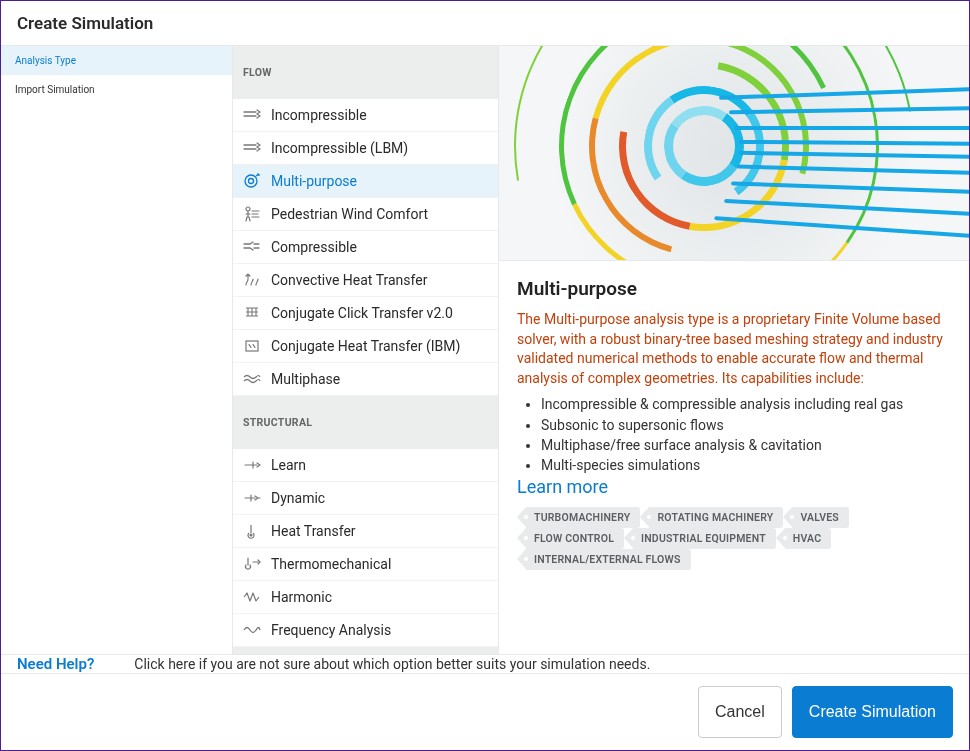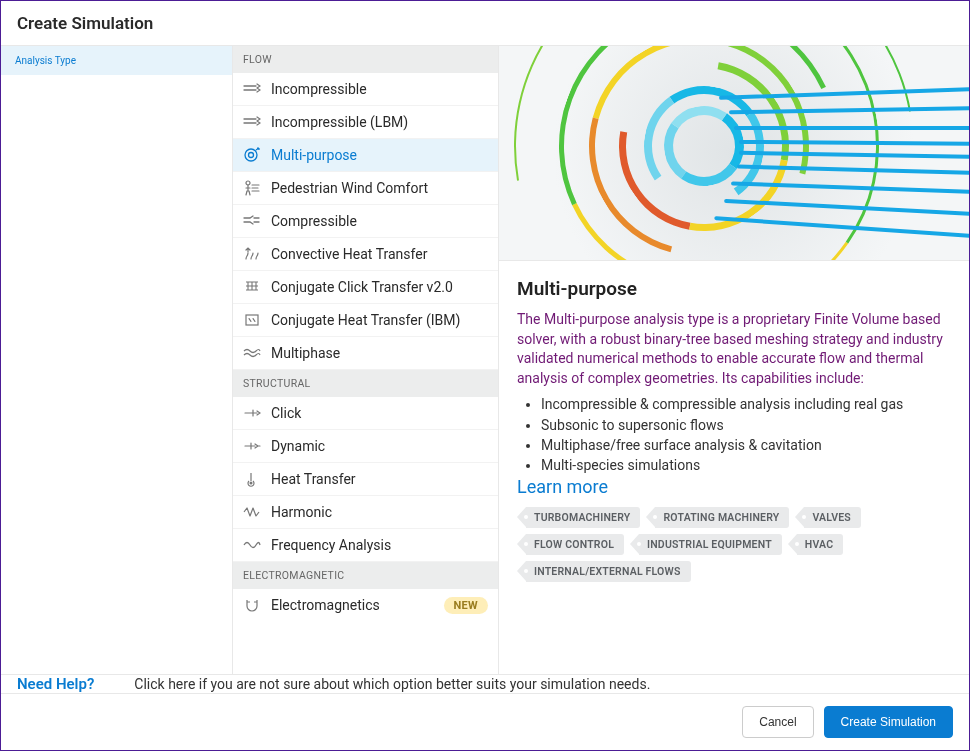--- a/index.html
+++ b/index.html
@@ -47,23 +47,23 @@
 }
 .type-list {
   width: 266px;
   flex-shrink: 0;
   border-right: 1px solid #e8e8e8;
   overflow-y: auto;
   background: #fff;
 }
 .group-header {
   background: #eceded;
-  padding: 7px 10px;
+  padding: 20px 10px;
   font-size: 10.5px;
-  font-weight: 400;
+  font-weight: 700;
   letter-spacing: 0.3px;
   color: #666;
   text-transform: uppercase;
 }
 .type-item {
   display: flex;
   align-items: flex-start;
   padding: 8px 10px;
   cursor: pointer;
   font-size: 14px;
@@ -118,40 +118,40 @@
 }
 .detail-title {
   font-size: 19px;
   font-weight: 600;
   margin-bottom: 10px;
   color: #222;
 }
 .detail-desc {
   font-size: 14px;
   line-height: 1.4;
-  color: #701a75;
+  color: #c2410c;
   margin-bottom: 6px;
 }
 .detail-list {
   list-style: disc;
   padding-left: 24px;
 }
 .detail-list li {
   font-size: 14px;
   line-height: 1.45;
   color: #333;
 }
 .learn-more {
   color: #0a7cd1;
   font-size: 18px;
   cursor: pointer;
   display: inline-block;
   margin-bottom: 10px;
 }
-.tags { display: flex; flex-wrap: wrap; gap: 6px; }
+.tags { display: flex; flex-wrap: wrap; gap: 0; }
 .tag-chip {
   position: relative;
   background: #e9eaeb;
   color: #5b5f63;
   font-size: 10.5px;
   font-weight: 600;
   letter-spacing: 0.2px;
   padding: 4px 10px 4px 8px;
   border-radius: 0 3px 3px 0;
   margin-left: 9px;
@@ -188,23 +188,23 @@
   font-size: 15px;
 }
 .help-text { font-size: 14px; color: #333; }
 .footer {
   display: flex;
   justify-content: flex-end;
   gap: 10px;
   padding: 12px 16px;
 }
 .btn {
-  padding: 8px 16px;
+  padding: 16px 16px;
   border-radius: 4px;
-  font-size: 12px;
+  font-size: 16px;
   cursor: pointer;
   border: 1px solid #ccc;
   background: #fff;
   color: #333;
 }
 .btn.primary {
   background: #0a7cd1;
   border-color: #0a7cd1;
   color: #fff;
   font-weight: 500;
@@ -220,20 +220,21 @@
 </head>
 <body>
 
 <div class="dialog">
   <div class="header">Create Simulation</div>
 
   <div class="main">
 
     <div class="sidebar">
       <div class="sidebar-item active">Analysis Type</div>
+      <div class="sidebar-item">Import Simulation</div>
     </div>
 
     <div class="type-list">
 
       <div class="group-header">FLOW</div>
 
       <div class="type-item">
         <span class="icon">
           <svg width="18" height="14" viewBox="0 0 18 14">
               <path d="M1 4 H13 M1 8 H13 M14 2 L17 4 L14 6 M14 6 L17 8 L14 10" stroke="currentColor" stroke-width="1.3" fill="none" stroke-linecap="round"></path>
@@ -319,21 +320,21 @@
       </div>
 
       <div class="group-header">STRUCTURAL</div>
 
       <div class="type-item">
         <span class="icon">
           <svg width="18" height="14" viewBox="0 0 18 14">
               <path d="M2 7 H10 M10 4 V10 M10 7 H14 M14 5 L17 7 L14 9" stroke="currentColor" stroke-width="1.2" fill="none" stroke-linecap="round"></path>
             </svg>
         </span>
-        <span>Click</span>
+        <span>Learn</span>
       </div>
 
       <div class="type-item">
         <span class="icon">
           <svg width="18" height="14" viewBox="0 0 18 14">
               <path d="M2 7 H8 M8 4 V10 M8 7 H12 M12 5 L15 7 L12 9 M15 7 H17" stroke="currentColor" stroke-width="1.2" fill="none" stroke-linecap="round"></path>
             </svg>
         </span>
         <span>Dynamic</span>
       </div>
@@ -341,20 +342,28 @@
       <div class="type-item">
         <span class="icon">
           <svg width="18" height="16" viewBox="0 0 18 16">
               <path d="M8 2 V10 M6 10 A3 3 0 1 0 10 10" stroke="currentColor" stroke-width="1.2" fill="none"></path>
               <circle cx="8" cy="12" r="1.5" fill="currentColor"></circle>
             </svg>
         </span>
         <span>Heat Transfer</span>
       </div>
 
+      <div class="type-item">
+        <span class="icon">
+          <svg width="18" height="16" viewBox="0 0 18 16">
+              <path d="M5 2 V9 M3 9 A2.5 2.5 0 1 0 7 9 M10 6 H15 M15 4 L17 6 L15 8" stroke="currentColor" stroke-width="1.2" fill="none" stroke-linecap="round"></path>
+            </svg>
+        </span>
+        <span>Thermomechanical</span>
+      </div>
 
       <div class="type-item">
         <span class="icon">
           <svg width="18" height="14" viewBox="0 0 18 14">
               <path d="M1 7 L4 3 L7 11 L10 3 L13 11 L16 7" stroke="currentColor" stroke-width="1.2" fill="none" stroke-linejoin="round"></path>
             </svg>
         </span>
         <span>Harmonic</span>
       </div>
 

